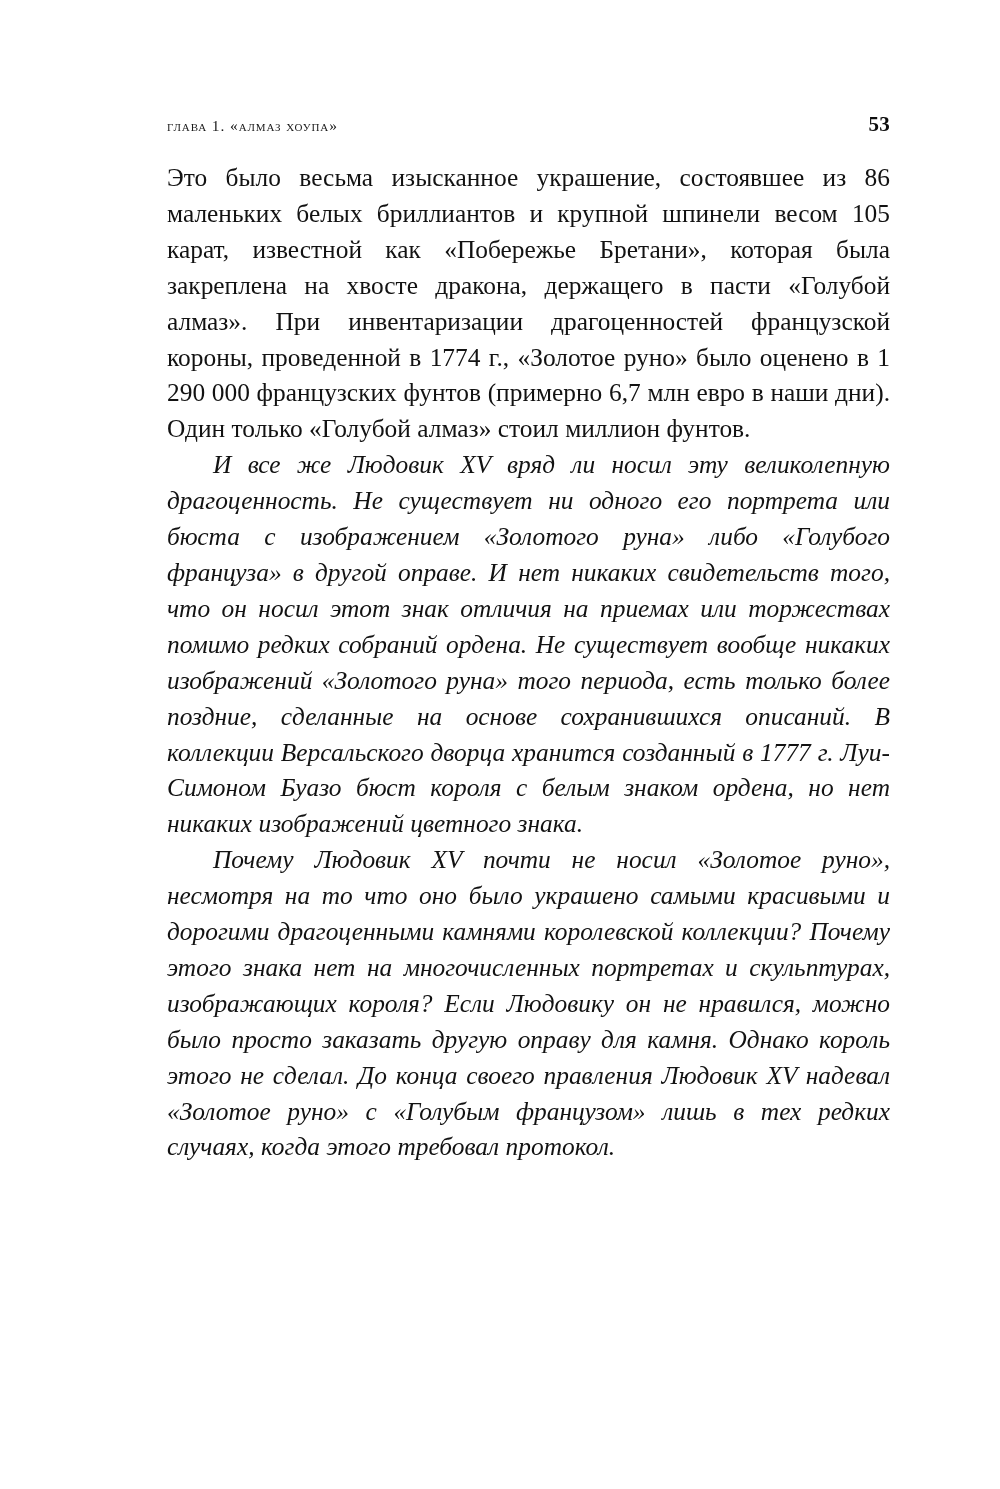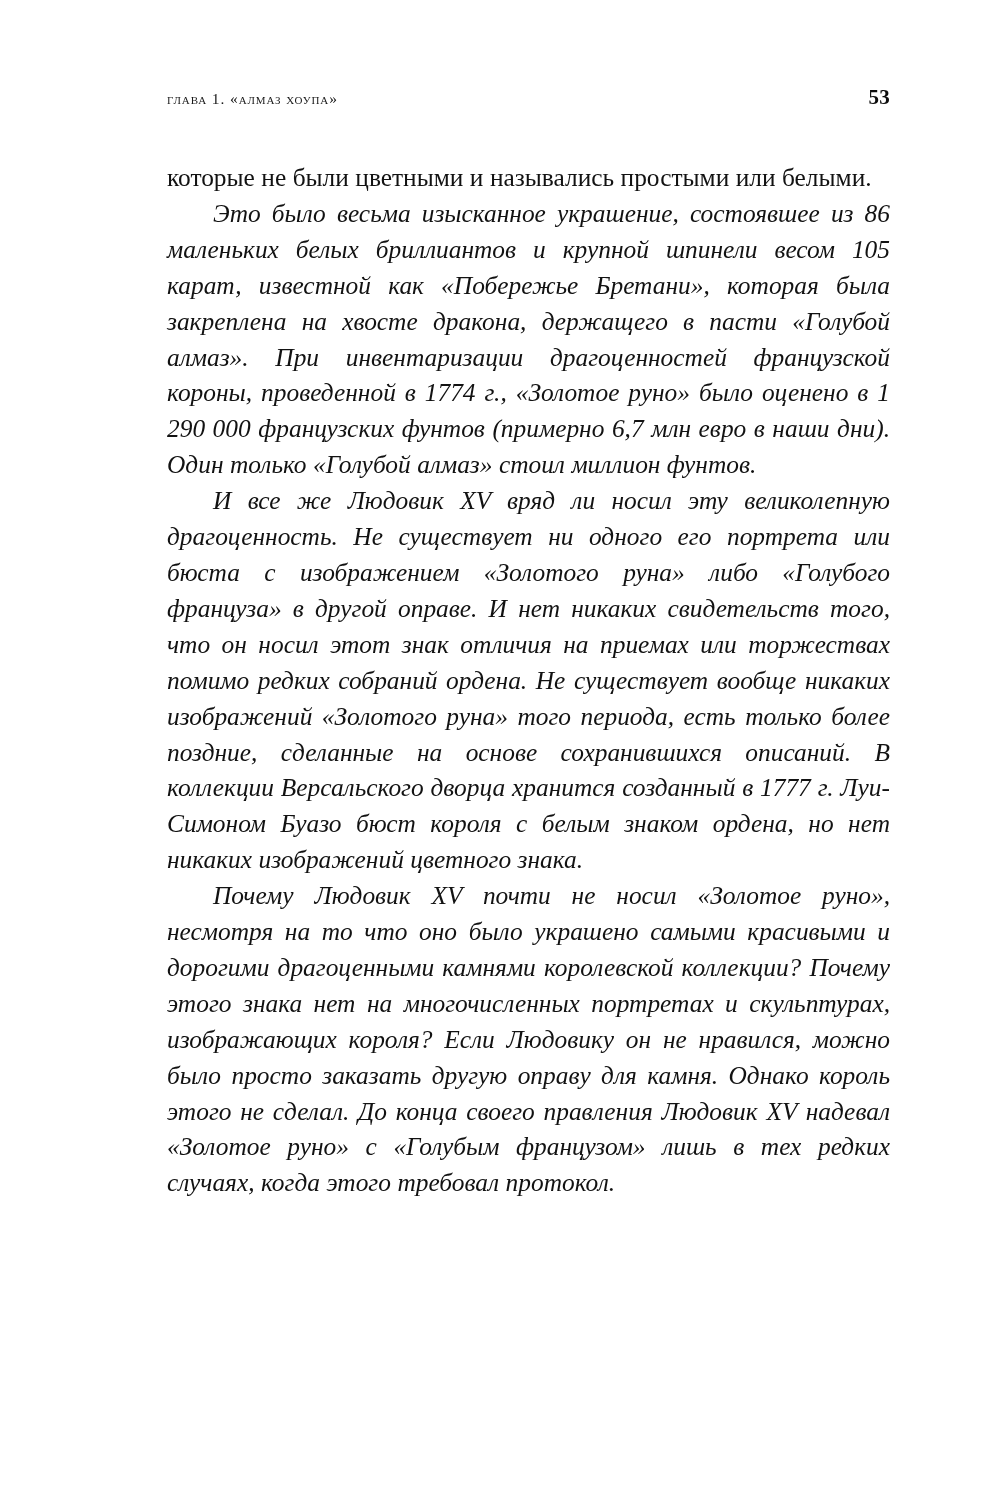--- a/index.html
+++ b/index.html
@@ -22,21 +22,21 @@
     position: absolute;
     inset: 0;
     background: #ffffff;
   }
 
   
   .running-head {
     position: absolute;
     left: 167px;
     right: 110px;
-    top: 85px;
+    top: 112px;
     height: 24px;
     display: flex;
     align-items: baseline;
     justify-content: space-between;
   }
   .running-head-title {
     font-size: 15.5px;
     font-variant: small-caps;
     text-transform: lowercase;
     letter-spacing: 0.9px;
@@ -79,19 +79,18 @@
 <body>
 
 <div class="page">
 
   <div class="running-head">
     <span class="running-head-title">Глава 1. «Алмаз Хоупа»</span>
     <span class="running-head-folio">53</span>
   </div>
 
   <div class="textblock">
-    <p class="para cont">которые не были цветными и назывались простыми или белыми.</p>
     <p class="para">Это было весьма изысканное украшение, состоявшее из 86 маленьких белых бриллиантов и крупной шпинели весом 105 карат, известной как «Побережье Бретани», которая была закреплена на хвосте дракона, держащего в пасти «Голубой алмаз». При инвентаризации драгоценностей французской короны, проведенной в 1774 г., «Золотое руно» было оценено в 1 290 000 французских фунтов (примерно 6,7 млн евро в наши дни). Один только «Голубой алмаз» стоил миллион фунтов.</p>
     <p class="para">И все же Людовик XV вряд ли носил эту великолепную драгоценность. Не существует ни одного его портрета или бюста с изображением «Золотого руна» либо «Голубого француза» в другой оправе. И нет никаких свидетельств того, что он носил этот знак отличия на приемах или торжествах помимо редких собраний ордена. Не существует вообще никаких изображений «Золотого руна» того периода, есть только более поздние, сделанные на основе сохранившихся описаний. В коллекции Версальского дворца хранится созданный в 1777 г. Луи-Симоном Буазо бюст короля с белым знаком ордена, но нет никаких изображений цветного знака.</p>
     <p class="para">Почему Людовик XV почти не носил «Золотое руно», несмотря на то что оно было украшено самыми красивыми и дорогими драгоценными камнями королевской коллекции? Почему этого знака нет на многочисленных портретах и скульптурах, изображающих короля? Если Людовику он не нравился, можно было просто заказать другую оправу для камня. Однако король этого не сделал. До конца своего правления Людовик XV надевал «Золотое руно» с «Голубым французом» лишь в тех редких случаях, когда этого требовал протокол.</p>
   </div>
 
 </div>
 
 </body></html>

